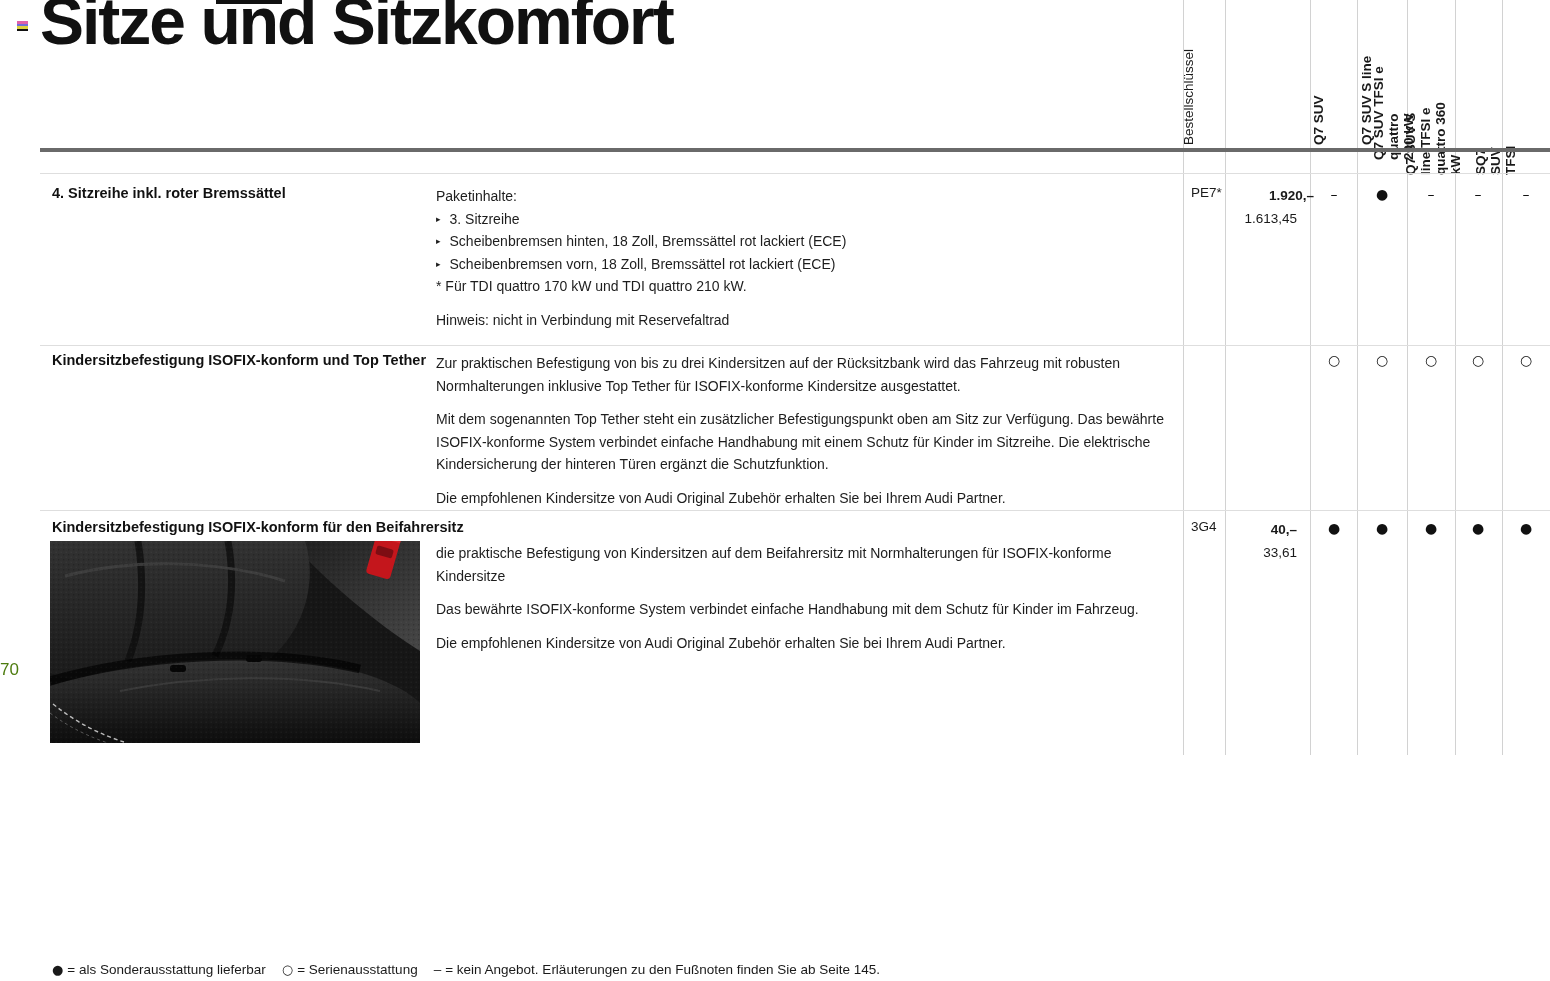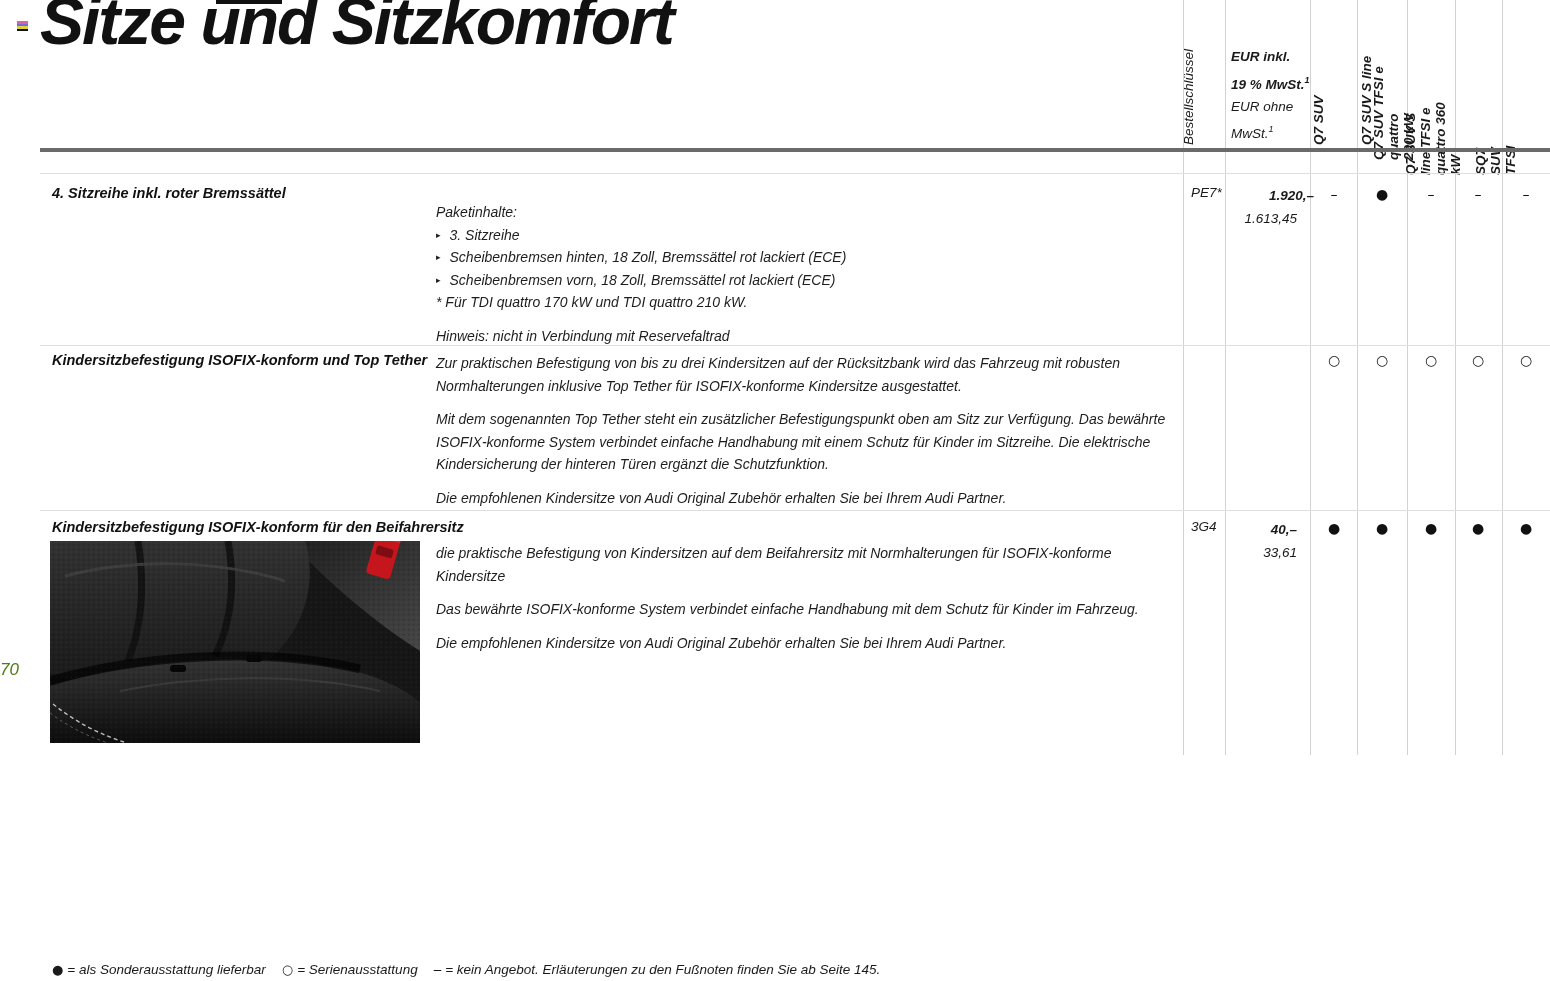--- a/index.html
+++ b/index.html
@@ -1,18 +1,18 @@
 <!DOCTYPE html>
 <html><head>
 <meta charset="utf-8">
 <style>
   html,body{margin:0;padding:0;background:#fff;}
   #page{
     position:relative;width:1550px;height:981px;background:#ffffff;overflow:hidden;
-    font-family:"Liberation Sans", sans-serif;color:#1a1a1a;font-style:italic;
+    font-family:"Liberation Sans", sans-serif;color:#1a1a1a;
   }
   
   .page-title{
     position:absolute;left:40px;top:-12px;font-size:66px;font-weight:bold;
     letter-spacing:-2px;line-height:1;color:#111;white-space:nowrap;
   }
   .reg-mark{position:absolute;left:17px;top:21px;width:11px;height:10px;}
   .reg-mark div{height:2.5px;}
   .crop-artifact{position:absolute;left:216px;top:0;width:66px;height:4px;background:#111;}
   .thick-rule{position:absolute;left:40px;top:148px;width:1510px;height:4px;background:#6a6a6a;}
@@ -67,42 +67,36 @@
 
   <div class="vline" style="left:1183px"></div>
   <div class="vline" style="left:1225px"></div>
   <div class="vline" style="left:1310px"></div>
   <div class="vline" style="left:1357px"></div>
   <div class="vline" style="left:1407px"></div>
   <div class="vline" style="left:1455px"></div>
   <div class="vline" style="left:1502px"></div>
 
   <div class="vlabel regular" style="left:1196px;top:130px">Bestellschlüssel</div>
-  <div class="price-header">
-    <div class="b">EUR inkl.</div>
-    <div class="b"><span>19 % MwSt.</span><sup>1</sup></div>
-    <div>EUR ohne</div>
-    <div><span>MwSt.</span><sup>1</sup></div>
-  </div>
   <div class="vlabel" style="left:1326px;top:130px">Q7 SUV</div>
   <div class="vlabel" style="left:1374px;top:130px">Q7 SUV S line</div>
   <div class="vlabel" style="left:1416px;top:115px">Q7 SUV TFSI e quattro
 290 kW</div>
   <div class="vlabel" style="left:1463px;top:115px">Q7 SUV S line TFSI e
 quattro 360 kW</div>
   <div class="vlabel" style="left:1518px;top:130px">SQ7 SUV TFSI</div>
 
   <div class="thick-rule"></div>
   <div class="row-rule" style="top:173px"></div>
   <div class="row-rule" style="top:345px"></div>
   <div class="row-rule" style="top:510px"></div>
 
   <div>
     <div class="row-title" style="top:185px">4. Sitzreihe inkl. roter Bremssättel</div>
-    <div class="desc" style="top:201px">
+    <div class="desc" style="top:185px">
       <div style="line-height:22.5px">Paketinhalte:</div>
       <div class="bullet-line">
         <span class="bullet-marker">▸</span>
         <span>3. Sitzreihe</span>
       </div>
       <div class="bullet-line">
         <span class="bullet-marker">▸</span>
         <span>Scheibenbremsen hinten, 18 Zoll, Bremssättel rot lackiert (ECE)</span>
       </div>
       <div class="bullet-line">

